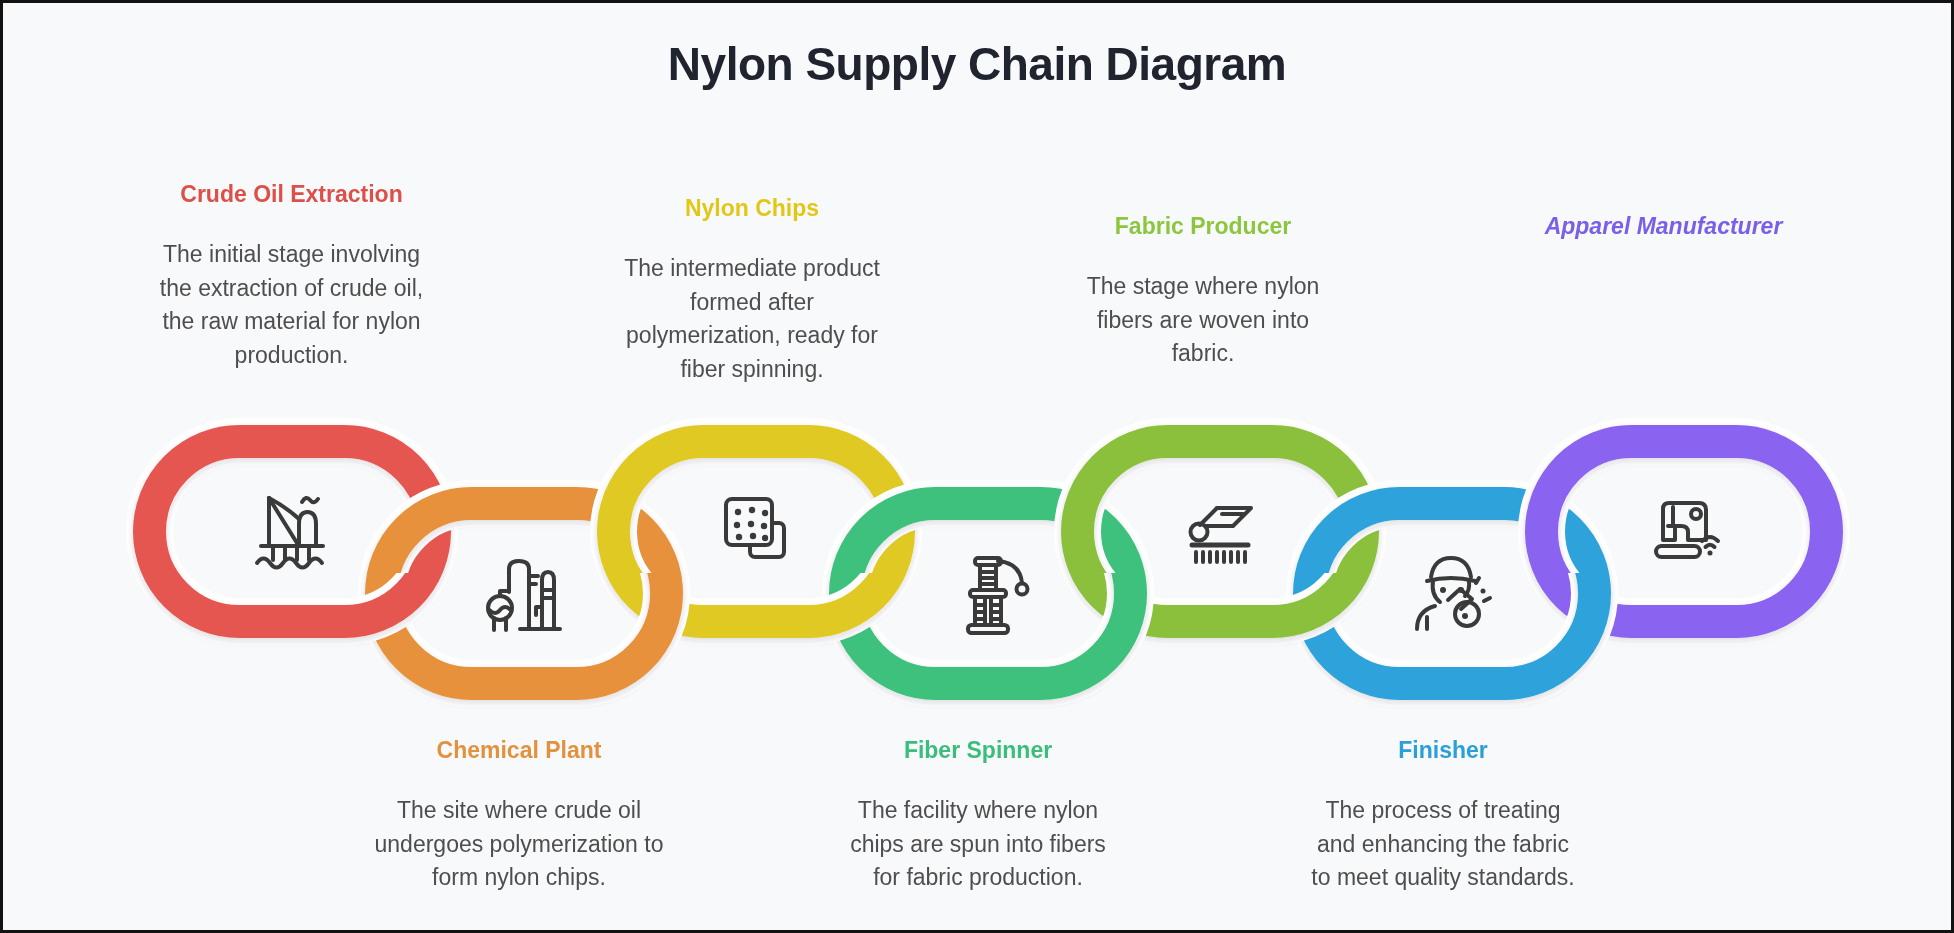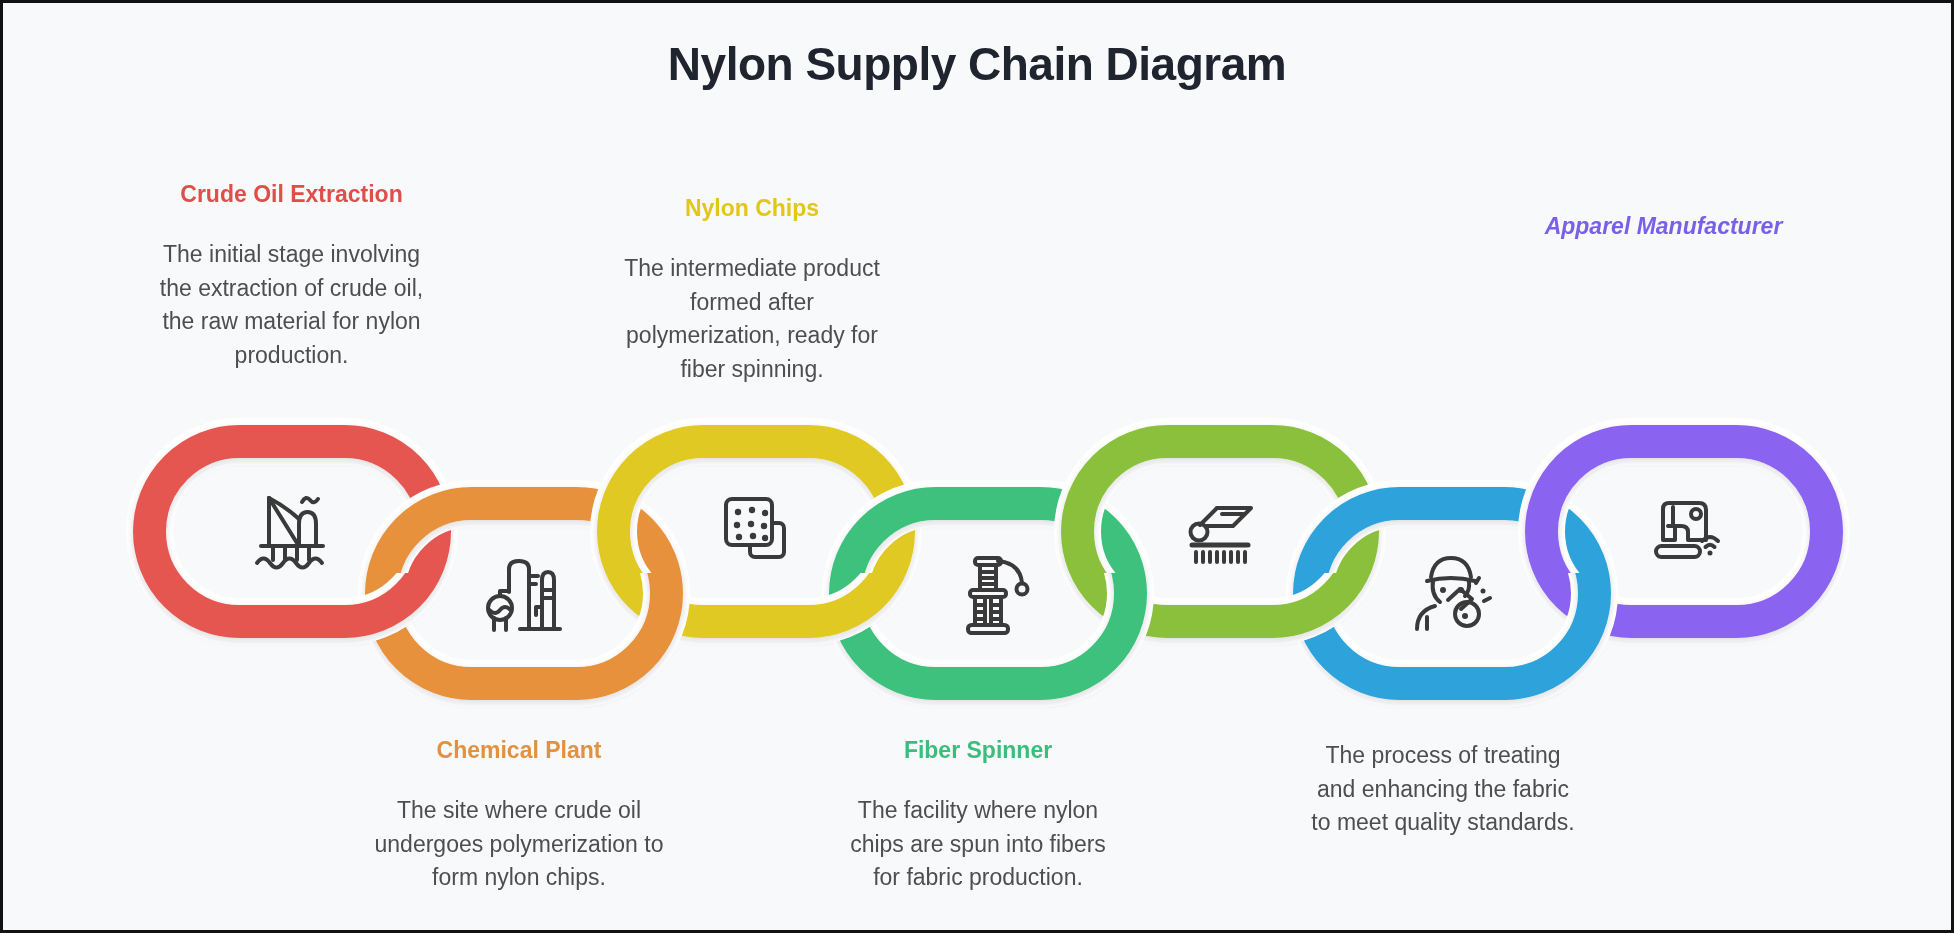--- a/index.html
+++ b/index.html
@@ -94,32 +94,37 @@
     </svg>
 
   <div class="col top" style="left:141px;top:176px;width:295px">
     <h2 style="color: rgb(221, 79, 72);">Crude Oil Extraction</h2>
     <p>The initial stage involving the extraction of crude oil, the raw material for nylon production.</p>
   </div>
   <div class="col top" style="left:609px;top:190px;width:280px">
     <h2 style="color: rgb(226, 199, 24);">Nylon Chips</h2>
     <p>The intermediate product formed after polymerization, ready for fiber spinning.</p>
   </div>
+  <div class="col top" style="left:1070px;top:208px;width:260px">
+    <h2 style="color: rgb(140, 198, 62);">Fabric Producer</h2>
+    <p>The stage where nylon fibers are woven into fabric.</p>
+  </div>
   <div class="col top" style="left:1518px;top:208px;width:285px">
     <h2 style="color: rgb(122, 95, 232); font-style: italic;">Apparel Manufacturer</h2>
   </div>
   <div class="col bottom" style="left:366px;top:732px;width:300px">
     <h2 style="color: rgb(226, 146, 62);">Chemical Plant</h2>
     <p>The site where crude oil undergoes polymerization to form nylon chips.</p>
   </div>
   <div class="col bottom" style="left:830px;top:732px;width:290px">
     <h2 style="color: rgb(59, 190, 123);">Fiber Spinner</h2>
     <p>The facility where nylon chips are spun into fibers for fabric production.</p>
   </div>
   <div class="col bottom" style="left:1304px;top:732px;width:272px">
+    <h2 style="color: rgb(44, 159, 219);">Finisher</h2>
     <p>The process of treating and enhancing the fabric to meet quality standards.</p>
   </div>
 
   <div class="icon" style="left: 241px; top: 480px; --ic: #3A3A3A;"><svg viewBox="0 0 96 96">
         <path d="M25 15 V63"></path>
         <path d="M25 15 L53 60"></path>
         <path d="M25 15 Q42 24 55 36"></path>
         <path d="M55 63 V41 Q55 29 63.5 29 Q72 29 72 41 V63"></path>
         <path d="M58 19 Q62 12 66 17 Q70 22 74 16"></path>
         <path d="M17 63 H79"></path>

